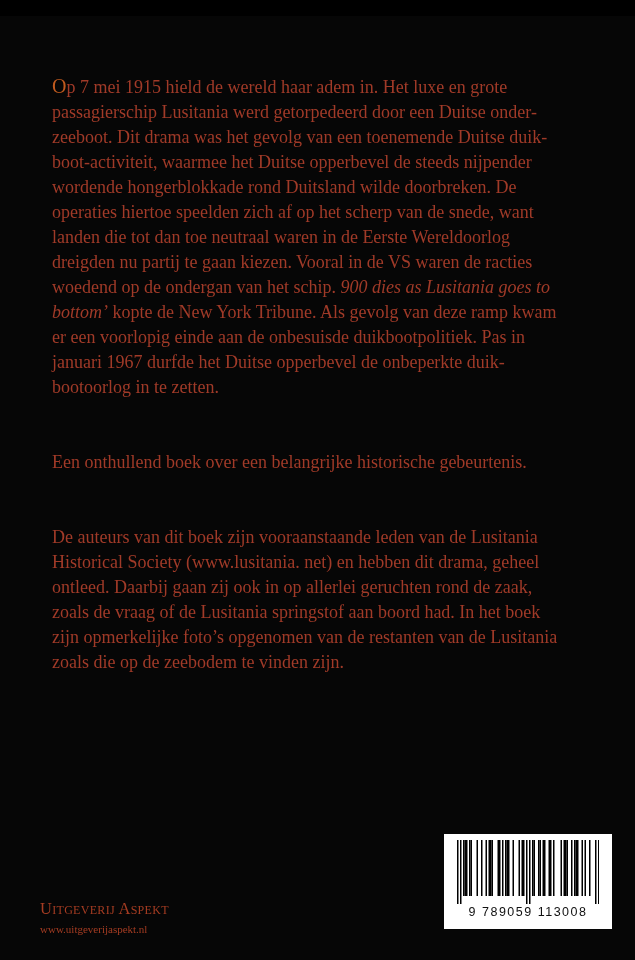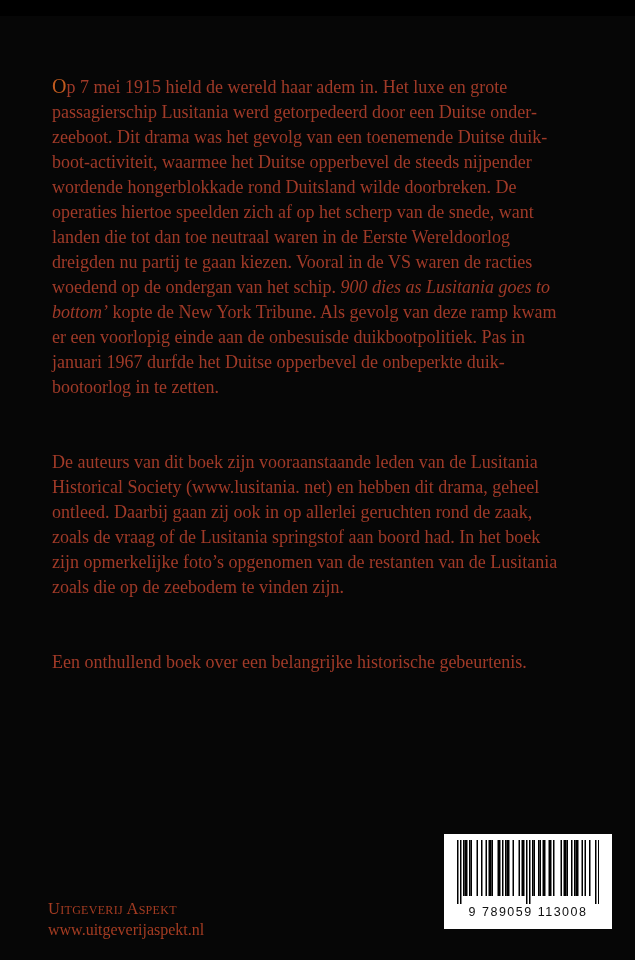--- a/index.html
+++ b/index.html
@@ -25,31 +25,31 @@
     text-align: left;
   }
   .para { margin: 0 0 25px 0; }
   .initial {
     color: var(--initial, #c05a1e);
     font-size: 20px;
   }
   .italic { font-style: italic; }
   .publisher {
     position: absolute;
-    left: 48px;
+    left: 40px;
     bottom: 36px;
     color: var(--publisher, #a53c22);
     line-height: 21px;
   }
   .pub-name {
     font-variant: small-caps;
     font-size: 16.5px;
     letter-spacing: 0.3px;
   }
-  .pub-site { font-size: 16px; }
+  .pub-site { font-size: 11px; }
   .barcode-box {
     position: absolute;
     right: 23px;
     bottom: 47px;
     width: 168px;
     height: 95px;
     background: var(--barcode-bg, #ffffff);
     display: flex;
     flex-direction: column;
     align-items: center;
@@ -78,27 +78,27 @@
 boot-activiteit, waarmee het Duitse opperbevel de steeds nijpender
 wordende hongerblokkade rond Duitsland wilde doorbreken. De
 operaties hiertoe speelden zich af op het scherp van de snede, want
 landen die tot dan toe neutraal waren in de Eerste Wereldoorlog
 dreigden nu partij te gaan kiezen. Vooral in de VS waren de racties
 woedend op de ondergan van het schip. </span><span class="italic">900 dies as Lusitania goes to
 bottom’</span><span> kopte de New York Tribune. Als gevolg van deze ramp kwam
 er een voorlopig einde aan de onbesuisde duikbootpolitiek. Pas in
 januari 1967 durfde het Duitse opperbevel de onbeperkte duik-
 bootoorlog in te zetten.</span></p>
+    <p class="para">Een onthullend boek over een belangrijke historische gebeurtenis.</p>
     <p class="para">De auteurs van dit boek zijn vooraanstaande leden van de Lusitania
 Historical Society (www.lusitania. net) en hebben dit drama, geheel
 ontleed. Daarbij gaan zij ook in op allerlei geruchten rond de zaak,
 zoals de vraag of de Lusitania springstof aan boord had. In het boek
 zijn opmerkelijke foto’s opgenomen van de restanten van de Lusitania
 zoals die op de zeebodem te vinden zijn.</p>
-    <p class="para">Een onthullend boek over een belangrijke historische gebeurtenis.</p>
   </div>
 
   <div class="publisher">
     <div class="pub-name">Uitgeverij Aspekt</div>
     <div class="pub-site">www.uitgeverijaspekt.nl</div>
   </div>
 
   <div class="barcode-box">
     <svg id="barcode-svg" xmlns="http://www.w3.org/2000/svg" width="142.5" height="64" viewBox="0 0 142.5 64">
         <rect x="0" y="0" width="1.5" height="64"></rect>

